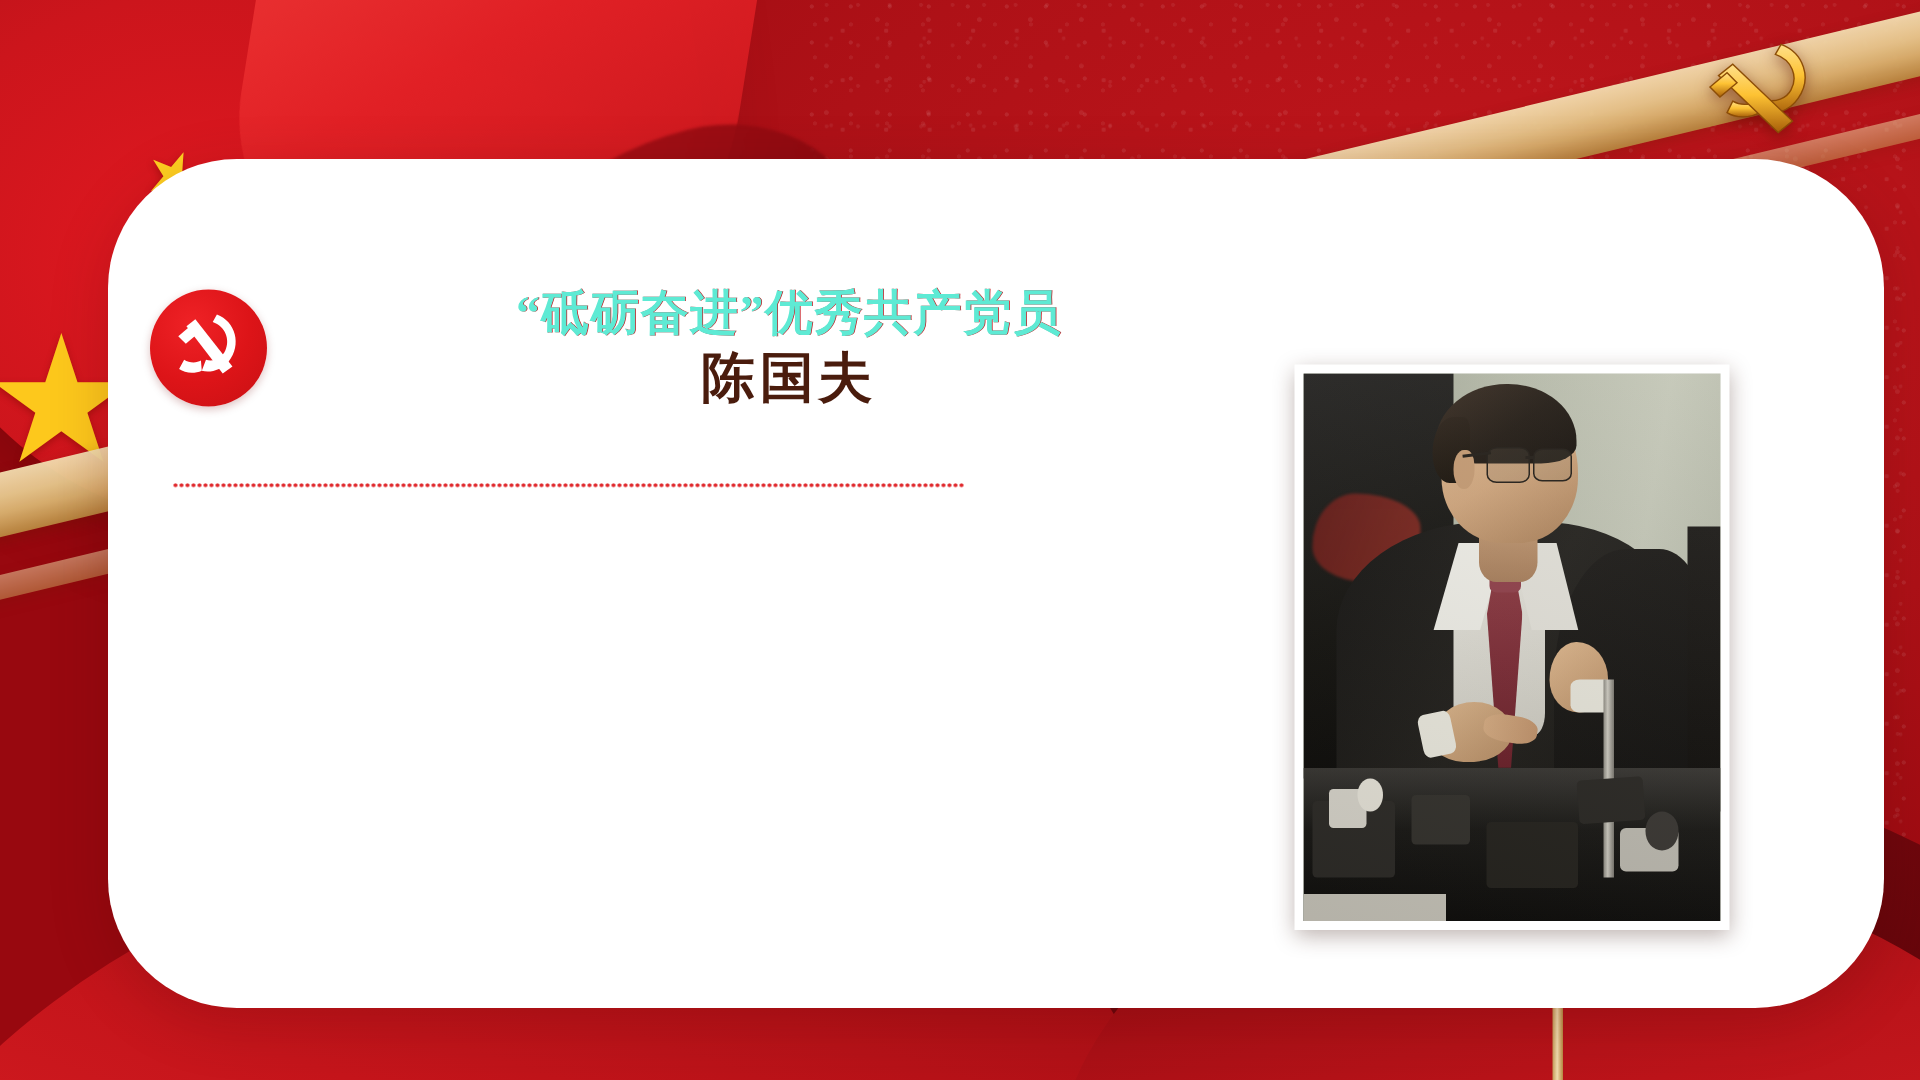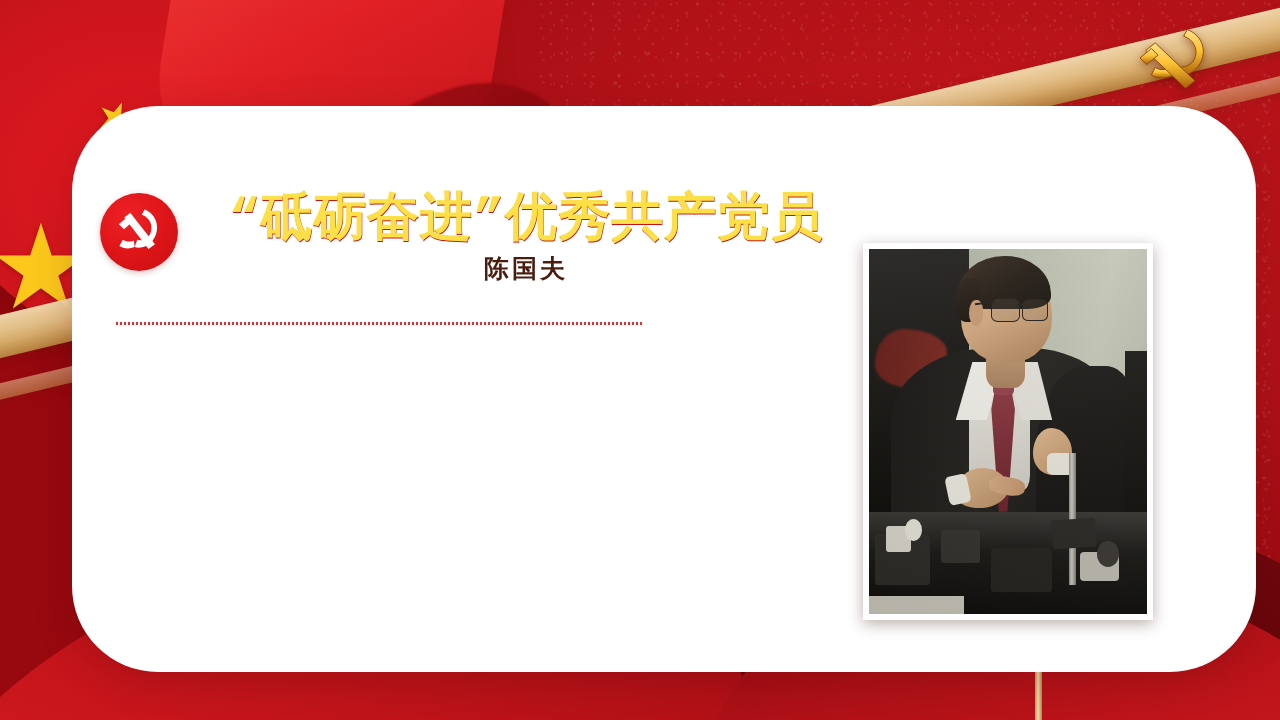--- a/index.html
+++ b/index.html
@@ -113,27 +113,27 @@
     position:absolute;left:100px;top:193px;width:78px;height:78px;
     border-radius:50%;
     background:radial-gradient(circle at 36% 30%, #ef2226 0%, #dd1418 52%, #c81014 100%);
     box-shadow:0 2px 6px rgba(120,10,10,.25);
   }
   .badge svg{position:absolute;left:50%;top:50%;width:56px;height:56px;
     transform:translate(-50%,-50%);}
 
   .title-wrap{position:absolute;left:196px;top:190px;width:660px;text-align:center;}
   .title-main{
-    font-size:52px;font-weight:bold;color:#fde047;letter-spacing:1px;
-    font-family:Liberation Mono, monospace;
+    font-size:32px;font-weight:bold;color:#5eead4;letter-spacing:1px;
+    font-family:Liberation Serif, serif;
     white-space:nowrap;line-height:1.18;
     text-shadow:0.5px 0.5px 0 #c5121a;
   }
   .title-sub{
-    font-size:25px;font-weight:bold;color:#4a1c0d;letter-spacing:3px;
+    font-size:36px;font-weight:bold;color:#4a1c0d;letter-spacing:3px;
     font-family:"DejaVu Sans","Liberation Sans",sans-serif;
     line-height:1.3;margin-top:2px;
   }
 
   .divider{
     position:absolute;left:115px;top:322px;width:528px;height:3px;
     background-image:radial-gradient(circle, #e0282c 0 1.1px, transparent 1.4px);
     background-size:4px 3px;background-repeat:repeat-x;
   }
 

